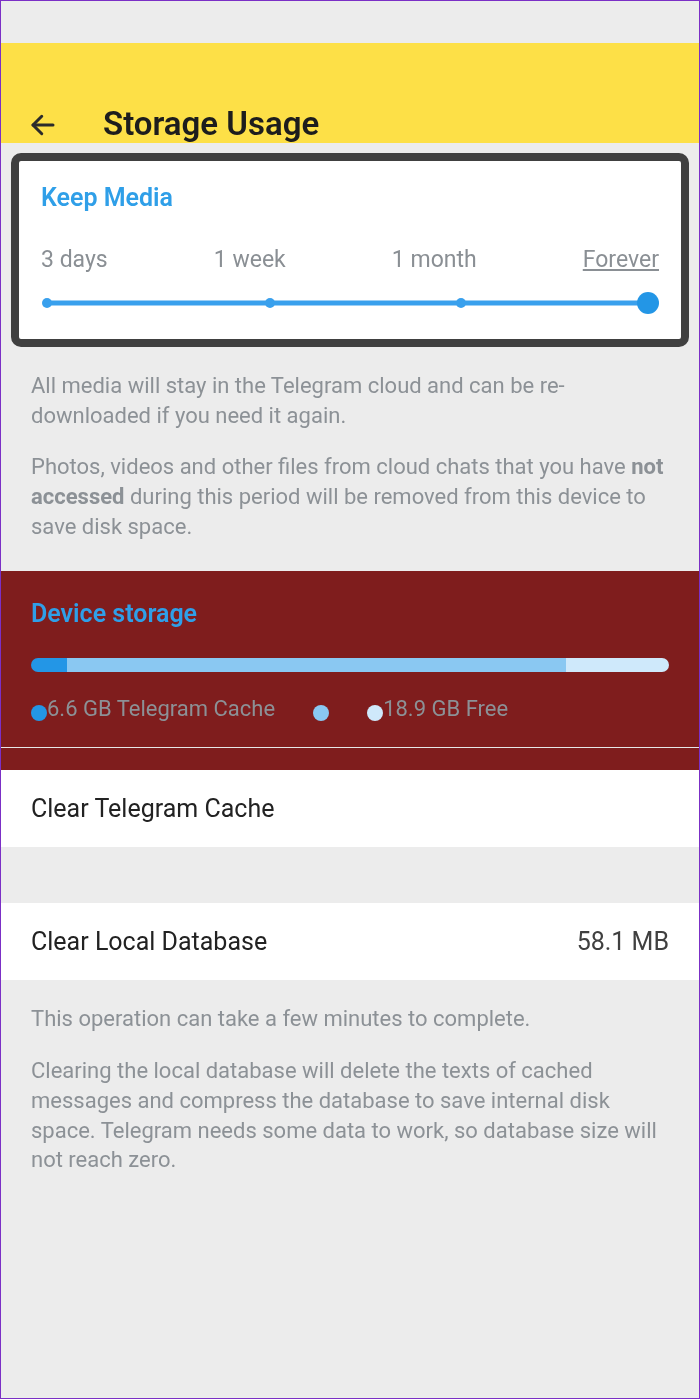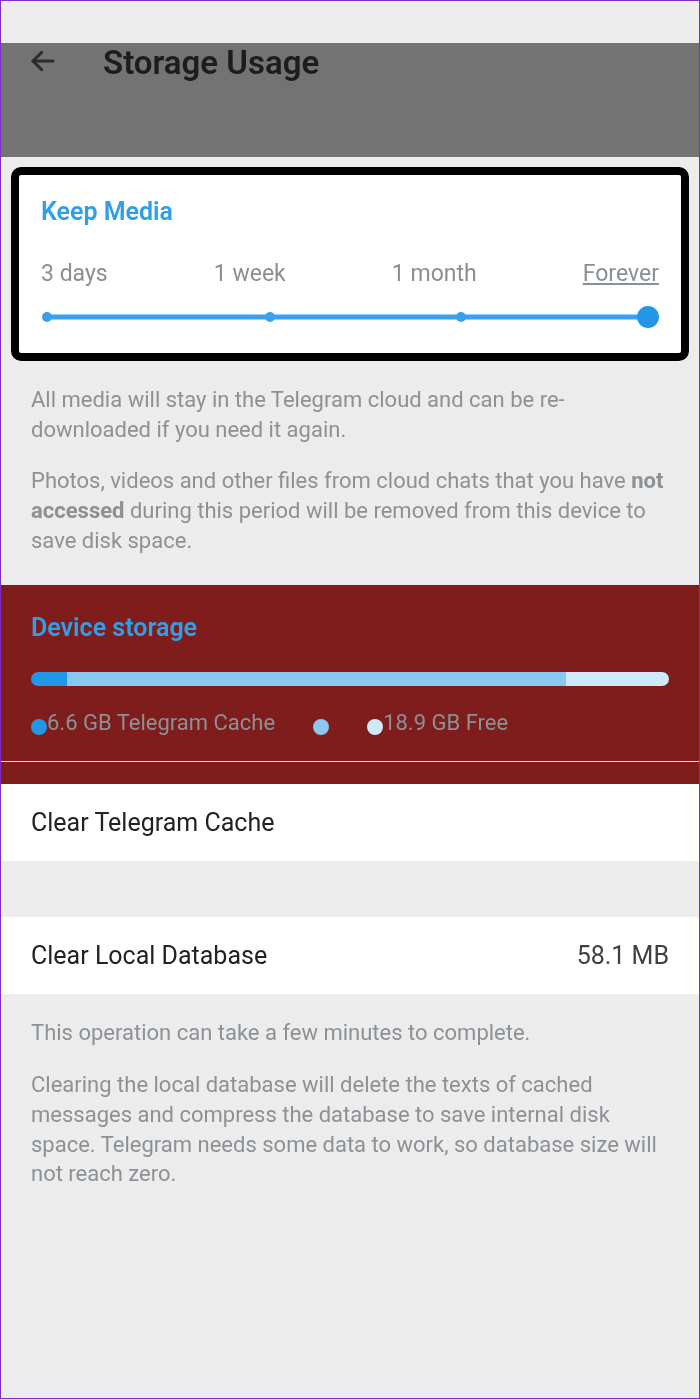--- a/index.html
+++ b/index.html
@@ -5,42 +5,42 @@
   * { box-sizing: border-box; margin: 0; padding: 0; }
   html, body { width: 700px; height: 1399px; }
   body {
     font-family: -apple-system, "Segoe UI", Roboto, Helvetica, Arial, sans-serif;
     background: #ececec;
     border: 1px solid #7b2fc6;
     overflow: hidden;
   }
   .phone-gap { height: 42px; background: #ececec; }
   .appbar {
-    background: #737373;
-    height: 114px;
+    background: #fde047;
+    height: 100px;
     display: flex;
-    align-items: flex-start;
+    align-items: flex-end;
     padding: 0 24px;
   }
   .back-arrow {
     width: 36px; height: 36px;
     display:flex; align-items:center; justify-content:center;
     margin-right: 42px;
     cursor: pointer;
   }
   .appbar-title {
     font-size: 33px;
     font-weight: 600;
     color: #1d1d1d;
   }
 
   
   .keep-media-wrap {
     margin: 10px 10px 0 10px;
-    border: 8px solid #000000;
+    border: 8px solid #404040;
     border-radius: 10px;
     background: #fff;
     padding: 22px 22px 24px 22px;
   }
   .section-title {
     color: #2f9fe8;
     font-size: 25px;
     font-weight: 600;
   }
   .slider-labels {

